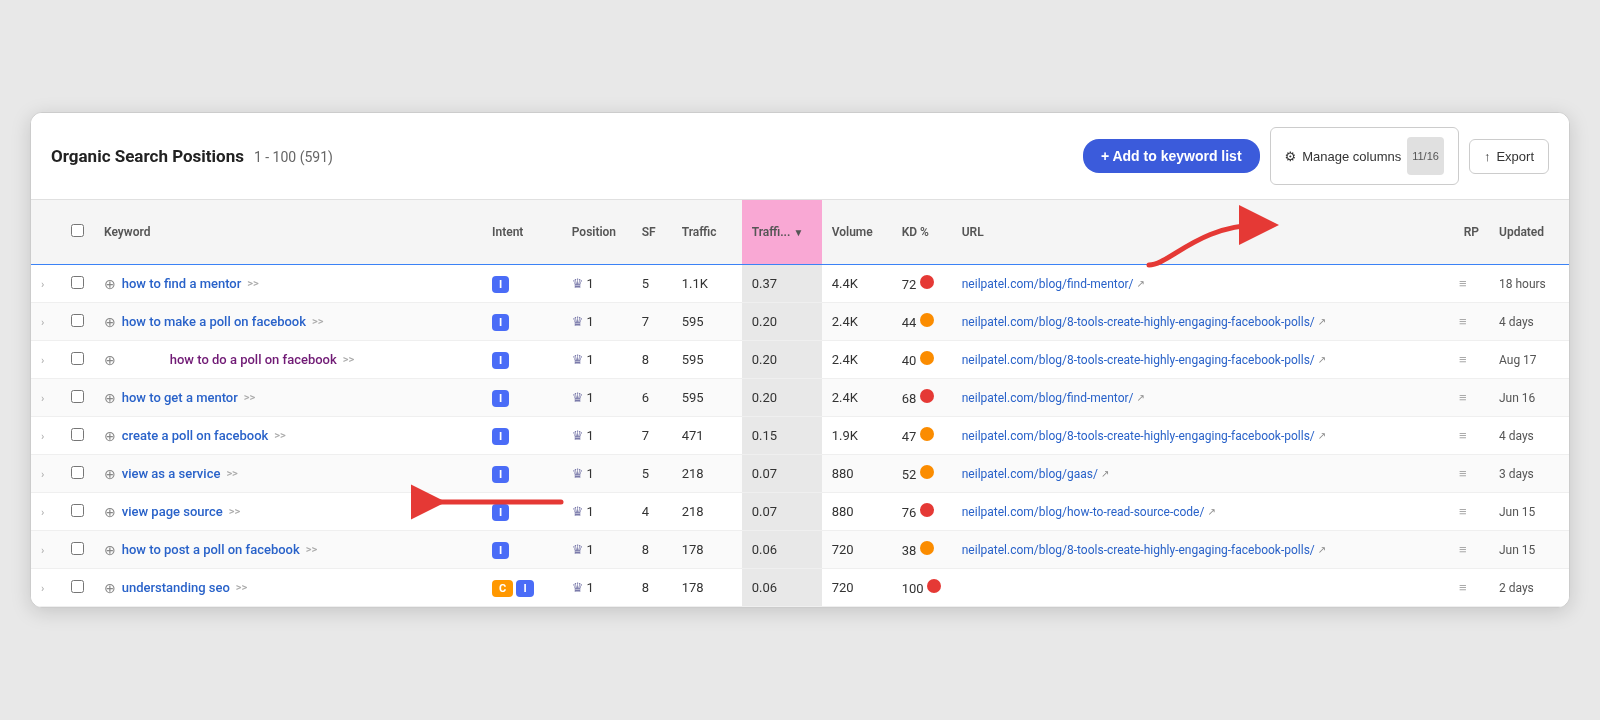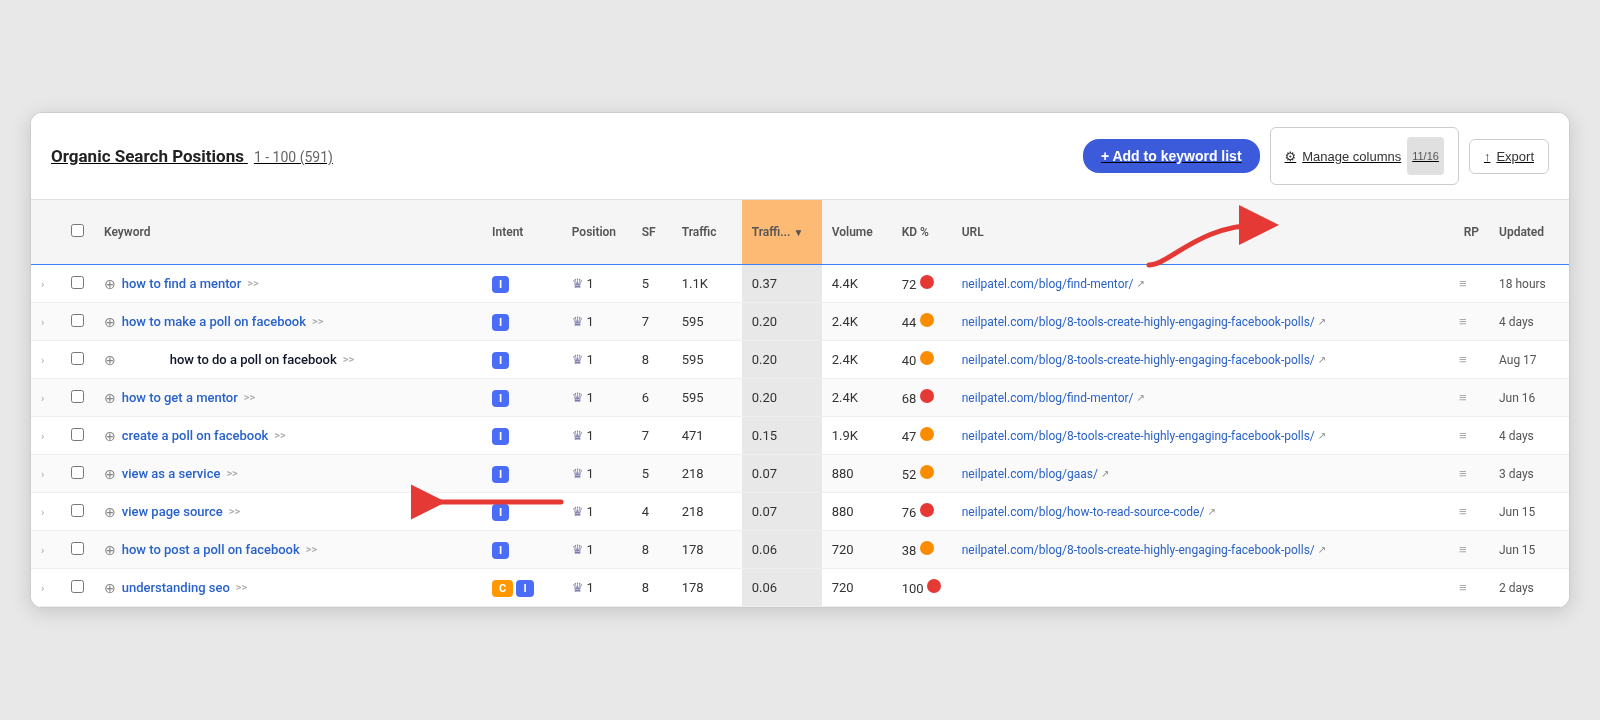--- a/index.html
+++ b/index.html
@@ -20,21 +20,20 @@
       overflow: hidden;
       border: 1px solid #ccc;
     }
     .header {
       display: flex;
       align-items: center;
       justify-content: space-between;
       padding: 14px 20px;
       background: #fff;
       border-bottom: 1px solid #e0e0e0;
-      text-decoration: underline;
     }
     .header-actions {
       display: flex;
       gap: 10px;
       align-items: center;
     }
     .btn-add {
       background: #3b5bdb;
       color: #fff;
       border: none;
@@ -217,21 +216,21 @@
         <tr>
           <th style="width:30px;"></th>
           <th class="checkbox-cell">
             <input type="checkbox" style="">
           </th>
           <th class="kw-col">Keyword</th>
           <th>Intent</th>
           <th class="pos-col">Position</th>
           <th class="sf-col">SF</th>
           <th class="traffic-col">Traffic</th>
-          <th class="trafficpct-col sorted" style="background:#fdba74;">
+          <th class="trafficpct-col sorted" style="background:#f9a8d4;">
             Traffi... <span style="font-size:10px;">▼</span>
           </th>
           <th class="vol-col">Volume</th>
           <th class="kd-col">KD %</th>
           <th class="url-col">URL</th>
           <th class="rp-col">RP</th>
           <th class="upd-col">Updated</th>
         </tr>
       </thead>
       <tbody id="table-body">
@@ -280,21 +279,21 @@
             </td>
             <td><span style="color:#aaa;">≡</span></td>
             <td class="updated-cell">4 days</td>
           </tr>
           <tr>
             <td><span class="row-expander">›</span></td>
             <td><input type="checkbox" style=""></td>
             <td>
               <div class="td-keyword">
     <span class="plus-icon">⊕</span>
-    <span style="color:#0f172a;padding-left:48px;">how to do a poll on facebook</span>
+    <span style="color:#701a75;padding-left:48px;">how to do a poll on facebook</span>
     <span class="arrows">&gt;&gt;</span>
   </div>
             </td>
             <td><span class="intent-badge">I</span> </td>
             <td><span><span class="crown-icon">♛</span> 1</span></td>
             <td>8</td>
             <td>595</td>
             <td style="background: rgb(232, 232, 232);">0.20</td>
             <td>2.4K</td>
             <td>40 <span class="dot-orange"></span></td>

